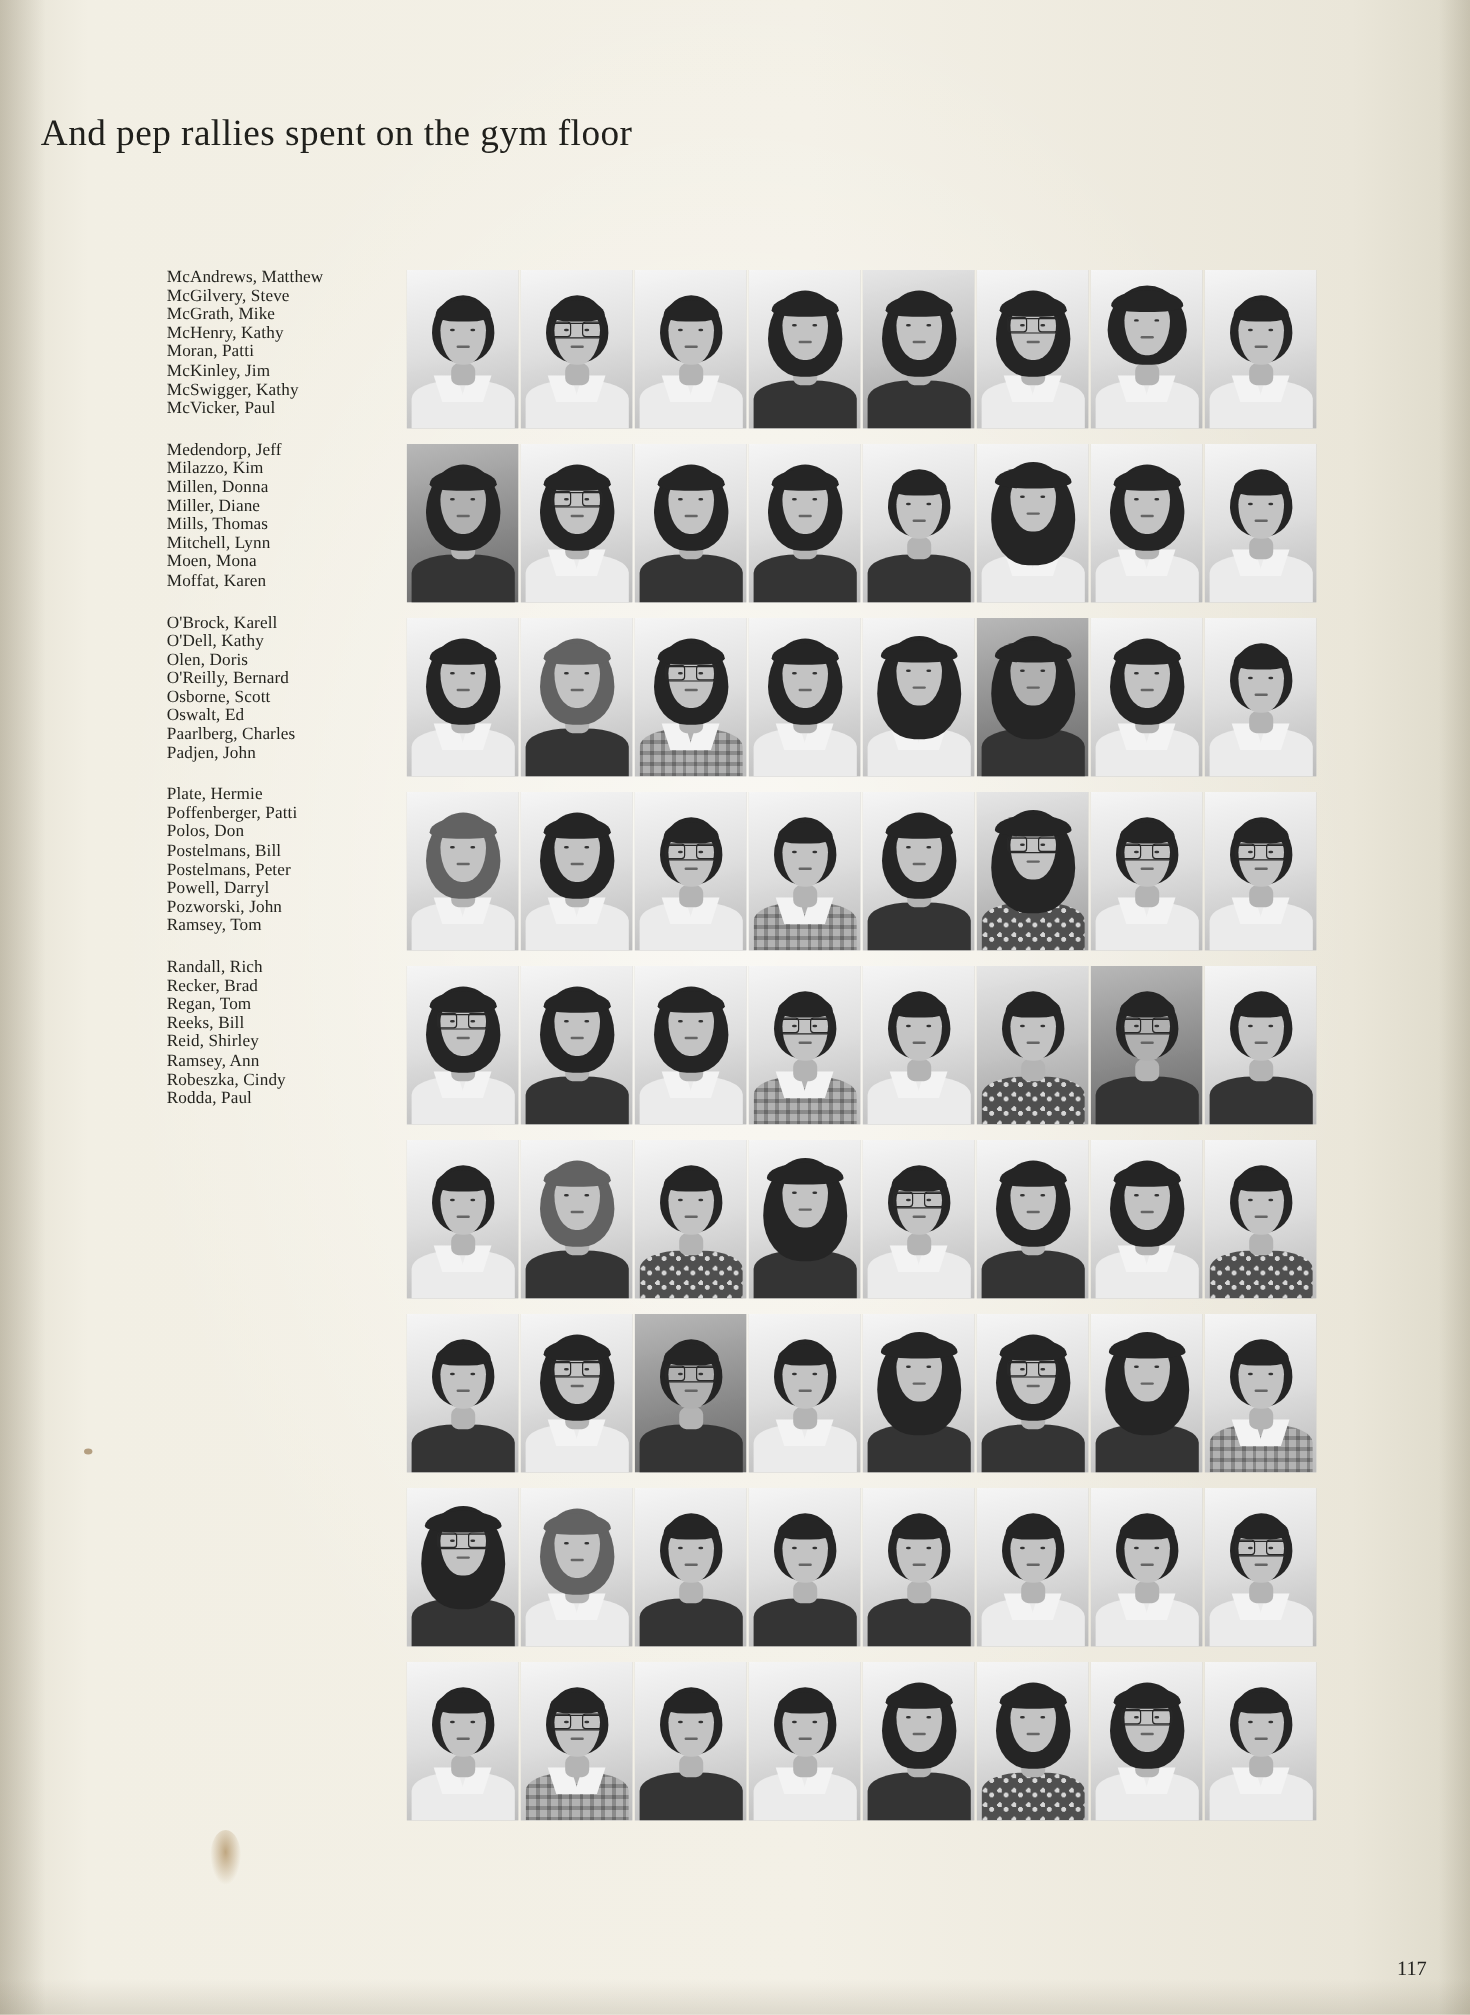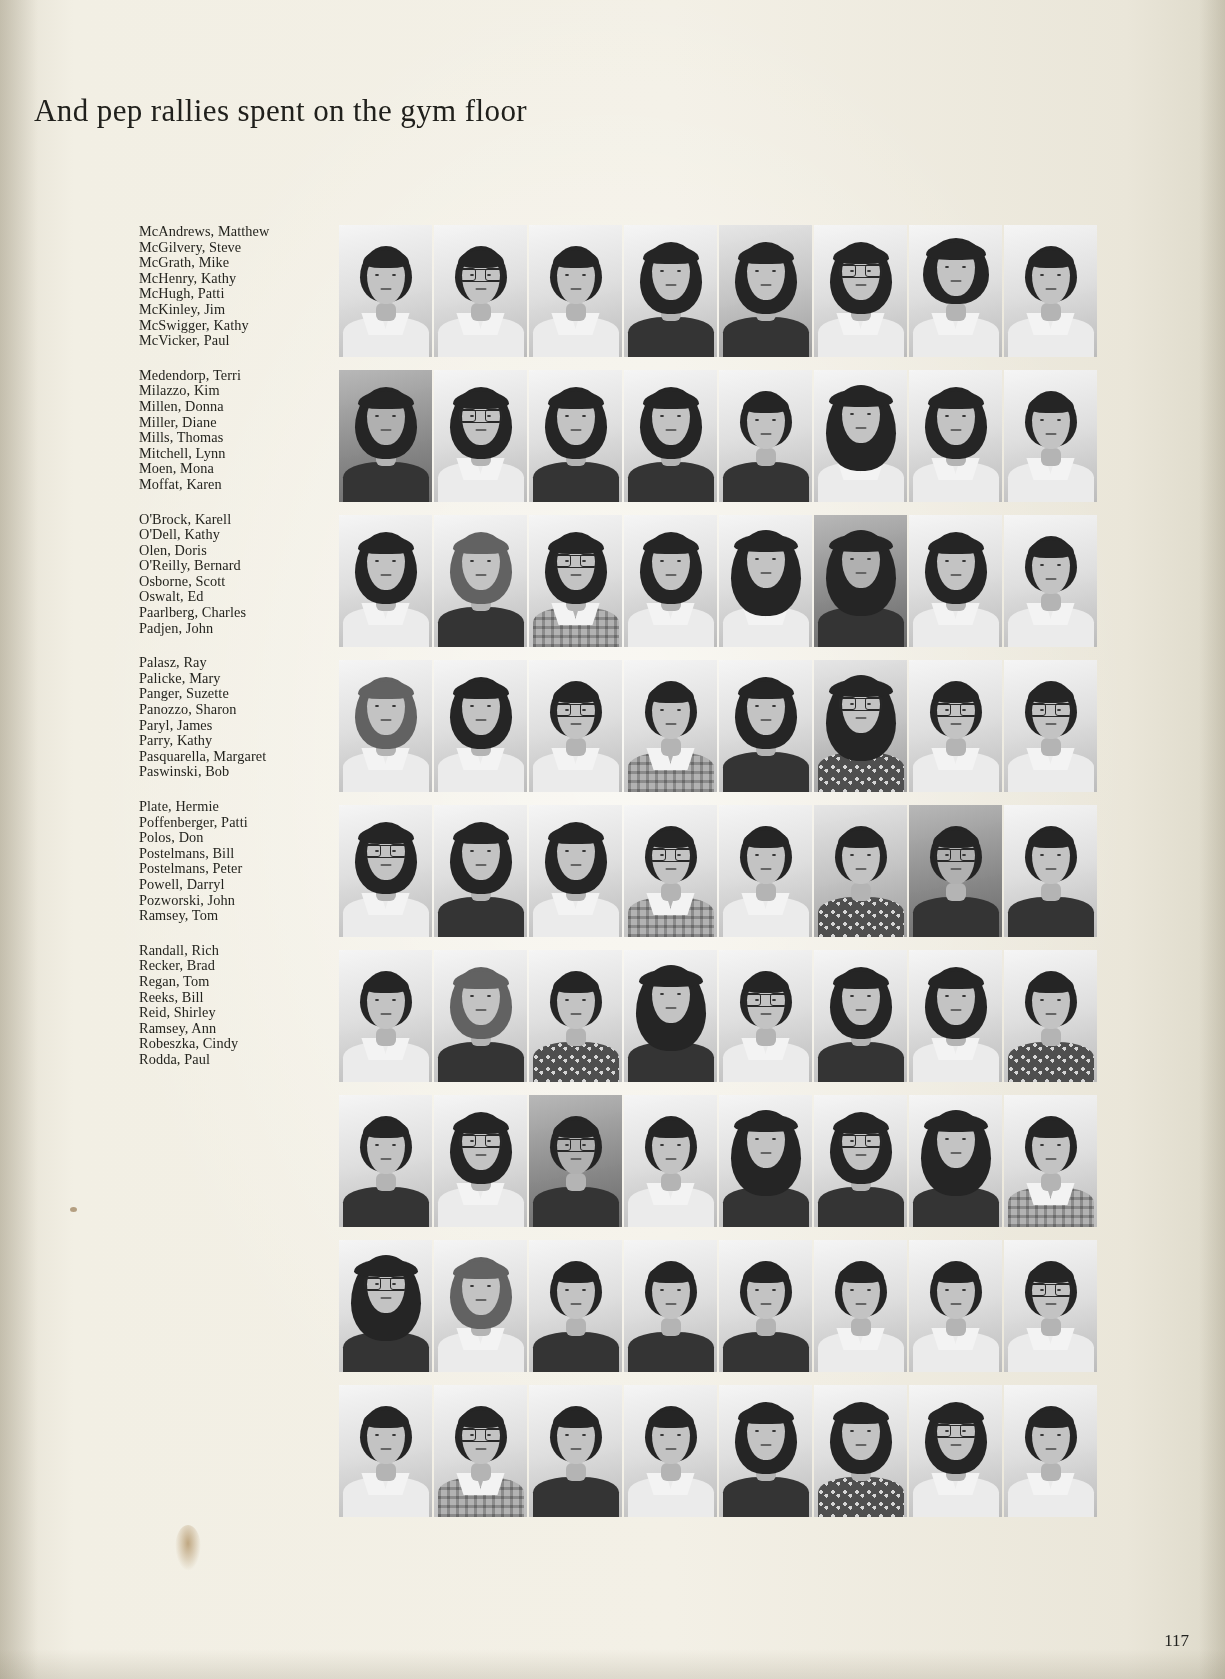--- a/index.html
+++ b/index.html
@@ -232,56 +232,46 @@
 <div class="paper"></div>
 
 <h1 class="headline">And pep rallies spent on the gym floor</h1>
 
 <div class="names-col">
     <div class="name-group">
       <div class="name-line">McAndrews, Matthew</div>
       <div class="name-line">McGilvery, Steve</div>
       <div class="name-line">McGrath, Mike</div>
       <div class="name-line">McHenry, Kathy</div>
-      <div class="name-line">McHugh, Patti</div>
+      <div class="name-line">Moran, Patti</div>
       <div class="name-line">McKinley, Jim</div>
       <div class="name-line">McSwigger, Kathy</div>
       <div class="name-line">McVicker, Paul</div>
     </div>
     <div class="name-group">
-      <div class="name-line">Medendorp, Terri</div>
+      <div class="name-line">Medendorp, Jeff</div>
       <div class="name-line">Milazzo, Kim</div>
       <div class="name-line">Millen, Donna</div>
       <div class="name-line">Miller, Diane</div>
       <div class="name-line">Mills, Thomas</div>
       <div class="name-line">Mitchell, Lynn</div>
       <div class="name-line">Moen, Mona</div>
       <div class="name-line">Moffat, Karen</div>
     </div>
     <div class="name-group">
       <div class="name-line">O'Brock, Karell</div>
       <div class="name-line">O'Dell, Kathy</div>
       <div class="name-line">Olen, Doris</div>
       <div class="name-line">O'Reilly, Bernard</div>
       <div class="name-line">Osborne, Scott</div>
       <div class="name-line">Oswalt, Ed</div>
       <div class="name-line">Paarlberg, Charles</div>
       <div class="name-line">Padjen, John</div>
     </div>
     <div class="name-group">
-      <div class="name-line">Palasz, Ray</div>
-      <div class="name-line">Palicke, Mary</div>
-      <div class="name-line">Panger, Suzette</div>
-      <div class="name-line">Panozzo, Sharon</div>
-      <div class="name-line">Paryl, James</div>
-      <div class="name-line">Parry, Kathy</div>
-      <div class="name-line">Pasquarella, Margaret</div>
-      <div class="name-line">Paswinski, Bob</div>
-    </div>
-    <div class="name-group">
       <div class="name-line">Plate, Hermie</div>
       <div class="name-line">Poffenberger, Patti</div>
       <div class="name-line">Polos, Don</div>
       <div class="name-line">Postelmans, Bill</div>
       <div class="name-line">Postelmans, Peter</div>
       <div class="name-line">Powell, Darryl</div>
       <div class="name-line">Pozworski, John</div>
       <div class="name-line">Ramsey, Tom</div>
     </div>
     <div class="name-group">

